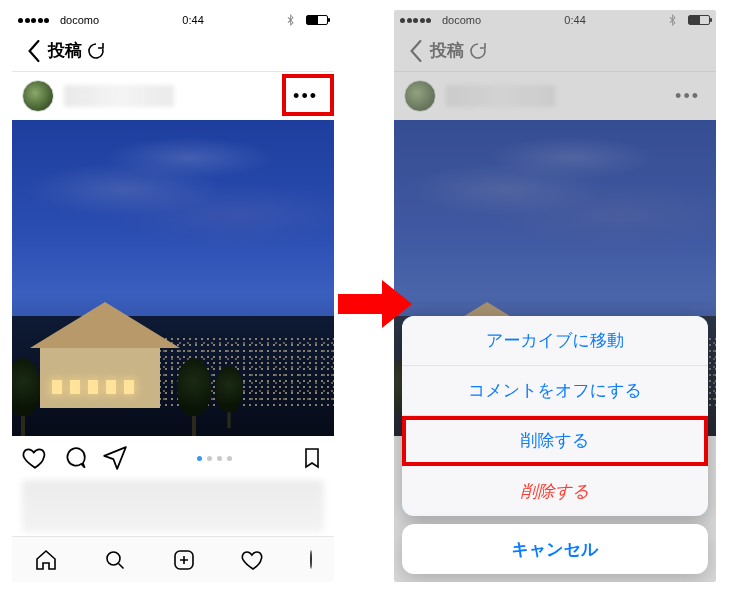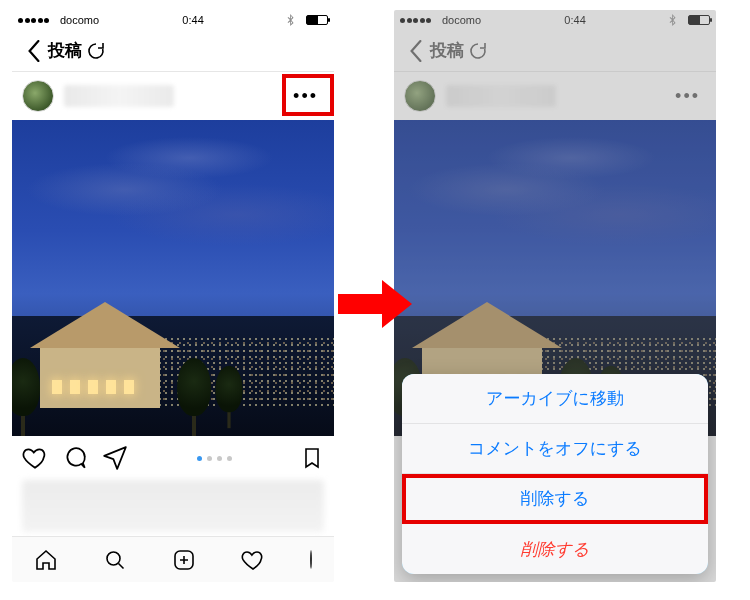--- a/index.html
+++ b/index.html
@@ -391,20 +391,21 @@
 
     <div class="dim"></div>
 
     <div class="sheet-wrap">
       <div class="sheet">
         <div class="opt">アーカイブに移動</div>
         <div class="opt">コメントをオフにする</div>
         <div class="opt">削除する</div>
         <div class="opt destructive">削除する</div>
       </div>
+      <div class="cancel">キャンセル</div>
       <div class="hl"></div>
     </div>
 
   </div>
 </div>
 
 <div class="arrow">
   <div class="shaft"></div>
     <div class="head"></div>
 </div>

